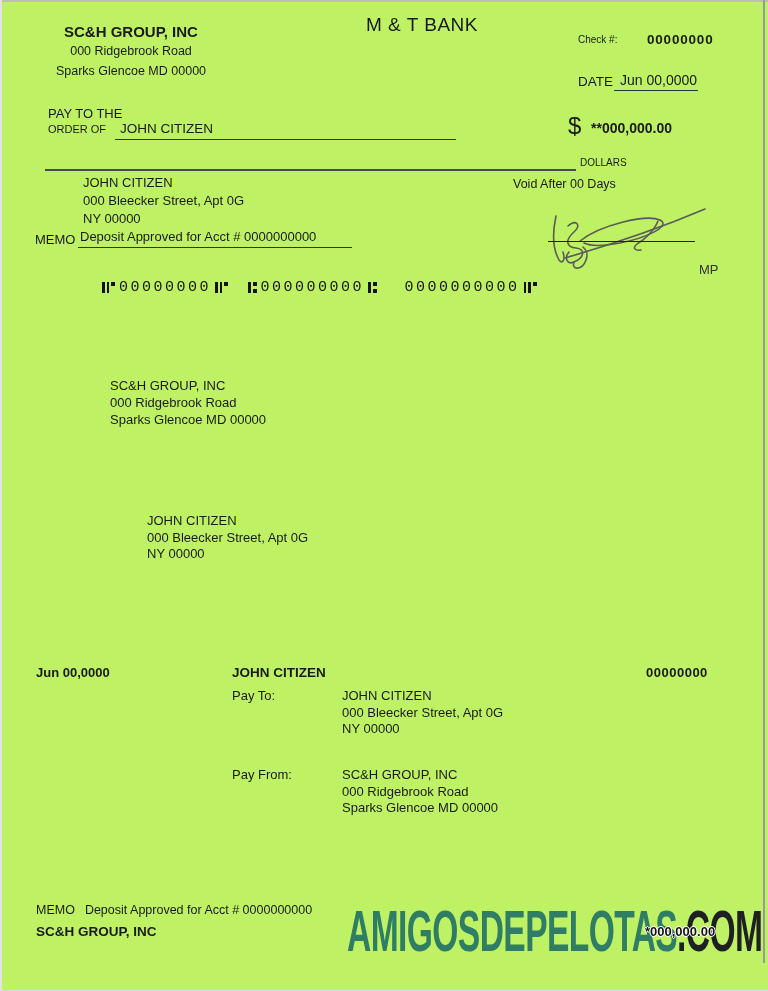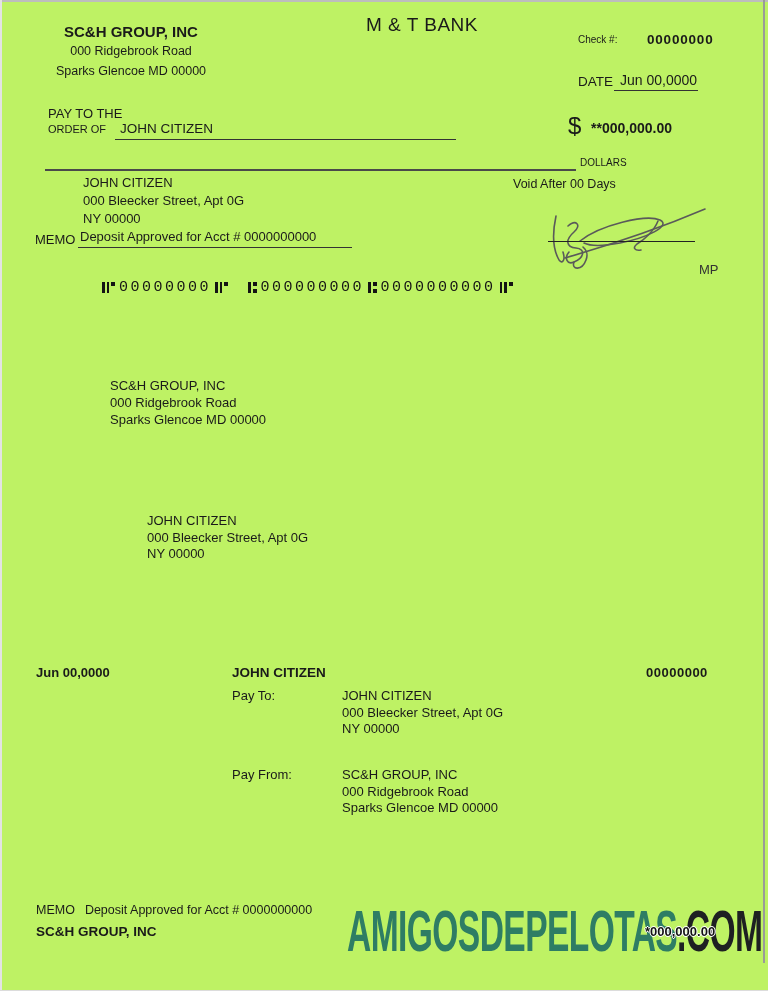--- a/index.html
+++ b/index.html
@@ -163,21 +163,21 @@
         </span>
       </span>
     <span class="digits">000000000</span>
     <span class="msym">
         <span class="mbar"></span>
         <span class="mcolon">
           <span class="msq"></span>
           <span class="msq"></span>
         </span>
       </span>
-    <span class="digits" style="margin-left:0">0000000000</span>
+    <span class="digits" style="margin-left:24px">0000000000</span>
     <span class="msym">
         <span class="mbar"></span>
         <span class="mbar"></span>
         <span class="msq"></span>
       </span>
   </div>
 
   <div class="abs mid-payer">
     <div>SC&amp;H GROUP, INC</div>
     <div>000 Ridgebrook Road</div>

